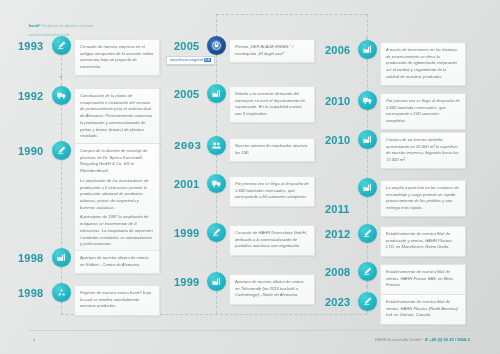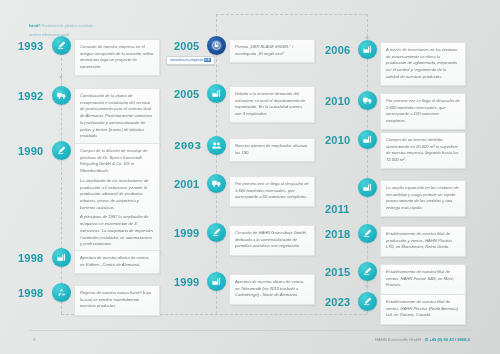--- a/index.html
+++ b/index.html
@@ -339,34 +339,34 @@
         <path d="M3 19V10l5 3V10l5 3V6h2.2v13z" fill="#fff"></path>
         <rect x="17" y="4" width="2.4" height="15" fill="#fff"></rect>
       </svg>
     </div>
     <div class="card" style="left:380px; top:180px; width:86px;">
       <p>La amplia expansión en los sectores de ensamblaje y carga permite un rápido procesamiento de los pedidos y una entrega más rápida.</p>
     </div>
   </div>
 
   <div class="entry">
-    <div class="year" style="left:325px; top:228px; width:30px;">2018</div>
+    <div class="year" style="left:325px; top:228px; width:30px;">2012</div>
     <div class="node" style="left:358px; top:224px;">
       <svg viewBox="0 0 24 24" width="11" height="11">
         <path d="M17 3.2l3.2 3.2-9.6 9.6-4 .8.8-4z" fill="#fff"></path>
         <path d="M5 18.5c3 .5 7 .5 10 0" stroke="#fff" stroke-width="1.6" fill="none" stroke-linecap="round"></path>
       </svg>
     </div>
     <div class="card" style="left:380px; top:226px; width:86px;">
       <p>Establecimiento de nuestra filial de producción y ventas, HAHN Plastics LTD, en Manchester, Reino Unido.</p>
     </div>
   </div>
 
   <div class="entry">
-    <div class="year" style="left:325px; top:266px; width:30px;">2015</div>
+    <div class="year" style="left:325px; top:266px; width:30px;">2008</div>
     <div class="node" style="left:358px; top:262px;">
       <svg viewBox="0 0 24 24" width="11" height="11">
         <path d="M17 3.2l3.2 3.2-9.6 9.6-4 .8.8-4z" fill="#fff"></path>
         <path d="M5 18.5c3 .5 7 .5 10 0" stroke="#fff" stroke-width="1.6" fill="none" stroke-linecap="round"></path>
       </svg>
     </div>
     <div class="card" style="left:380px; top:264px; width:86px;">
       <p>Establecimiento de nuestra filial de ventas, HAHN France SAS, en Metz, Francia.</p>
     </div>
   </div>

